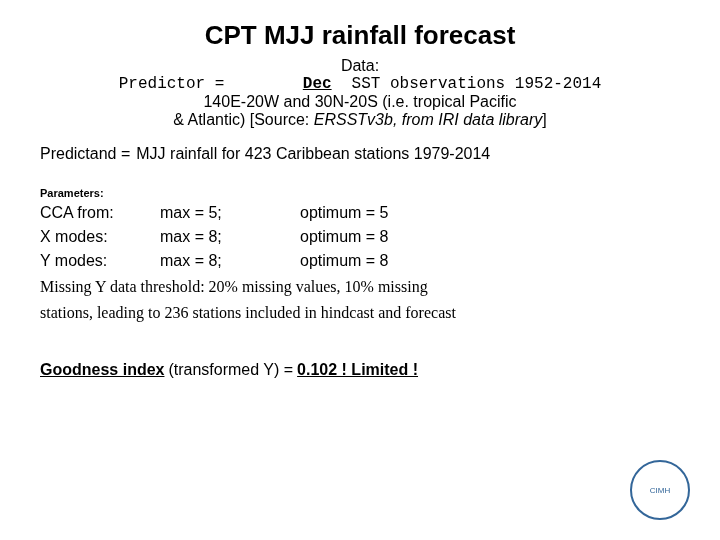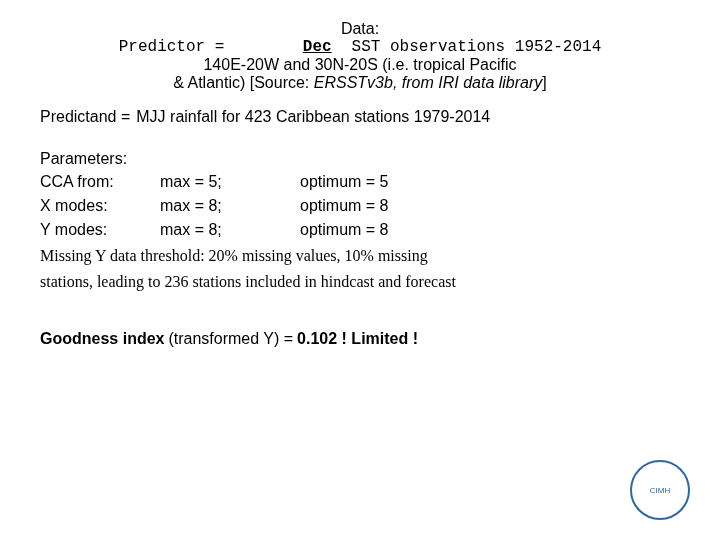--- a/index.html
+++ b/index.html
@@ -75,22 +75,22 @@
       display: flex;
       gap: 6px;
     }
 
     .parameters-section {
       width: 100%;
       margin-bottom: 20px;
     }
 
     .parameters-title {
-      font-weight: normal;
-      font-size: 16px;
+      font-weight: bold;
+      font-size: 11px;
       margin-bottom: 2px;
     }
 
     .param-table {
       display: grid;
       grid-template-columns: 120px 140px 200px;
       font-size: 16px;
       line-height: 1.5;
     }
 
@@ -105,20 +105,21 @@
       width: 100%;
       font-size: 16px;
       margin-top: 16px;
       display: flex;
       align-items: center;
       gap: 4px;
     }
 
     .goodness-bold {
       font-weight: bold;
+      text-decoration: underline;
     }
 
     .logo-placeholder {
       position: absolute;
       bottom: 20px;
       right: 30px;
       width: 60px;
       height: 60px;
       border-radius: 50%;
       border: 2px solid #336699;
@@ -128,20 +129,23 @@
       font-size: 8px;
       color: #336699;
       text-align: center;
     }
   </style>
 </head>
 <body>
 
 <div class="page-container">
 
+  <div class="title-section">
+    <span class="main-title">CPT MJJ rainfall forecast</span>
+  </div>
 
   <div class="data-section">
     <div>
       <span class="data-label">Data:</span>
     </div>
     <div class="predictor-line">
       <span>Predictor =</span>
       &nbsp;&nbsp;&nbsp;&nbsp;
       <span class="dec-highlight">Dec</span><span>SST observations 1952-2014</span>
     </div>

